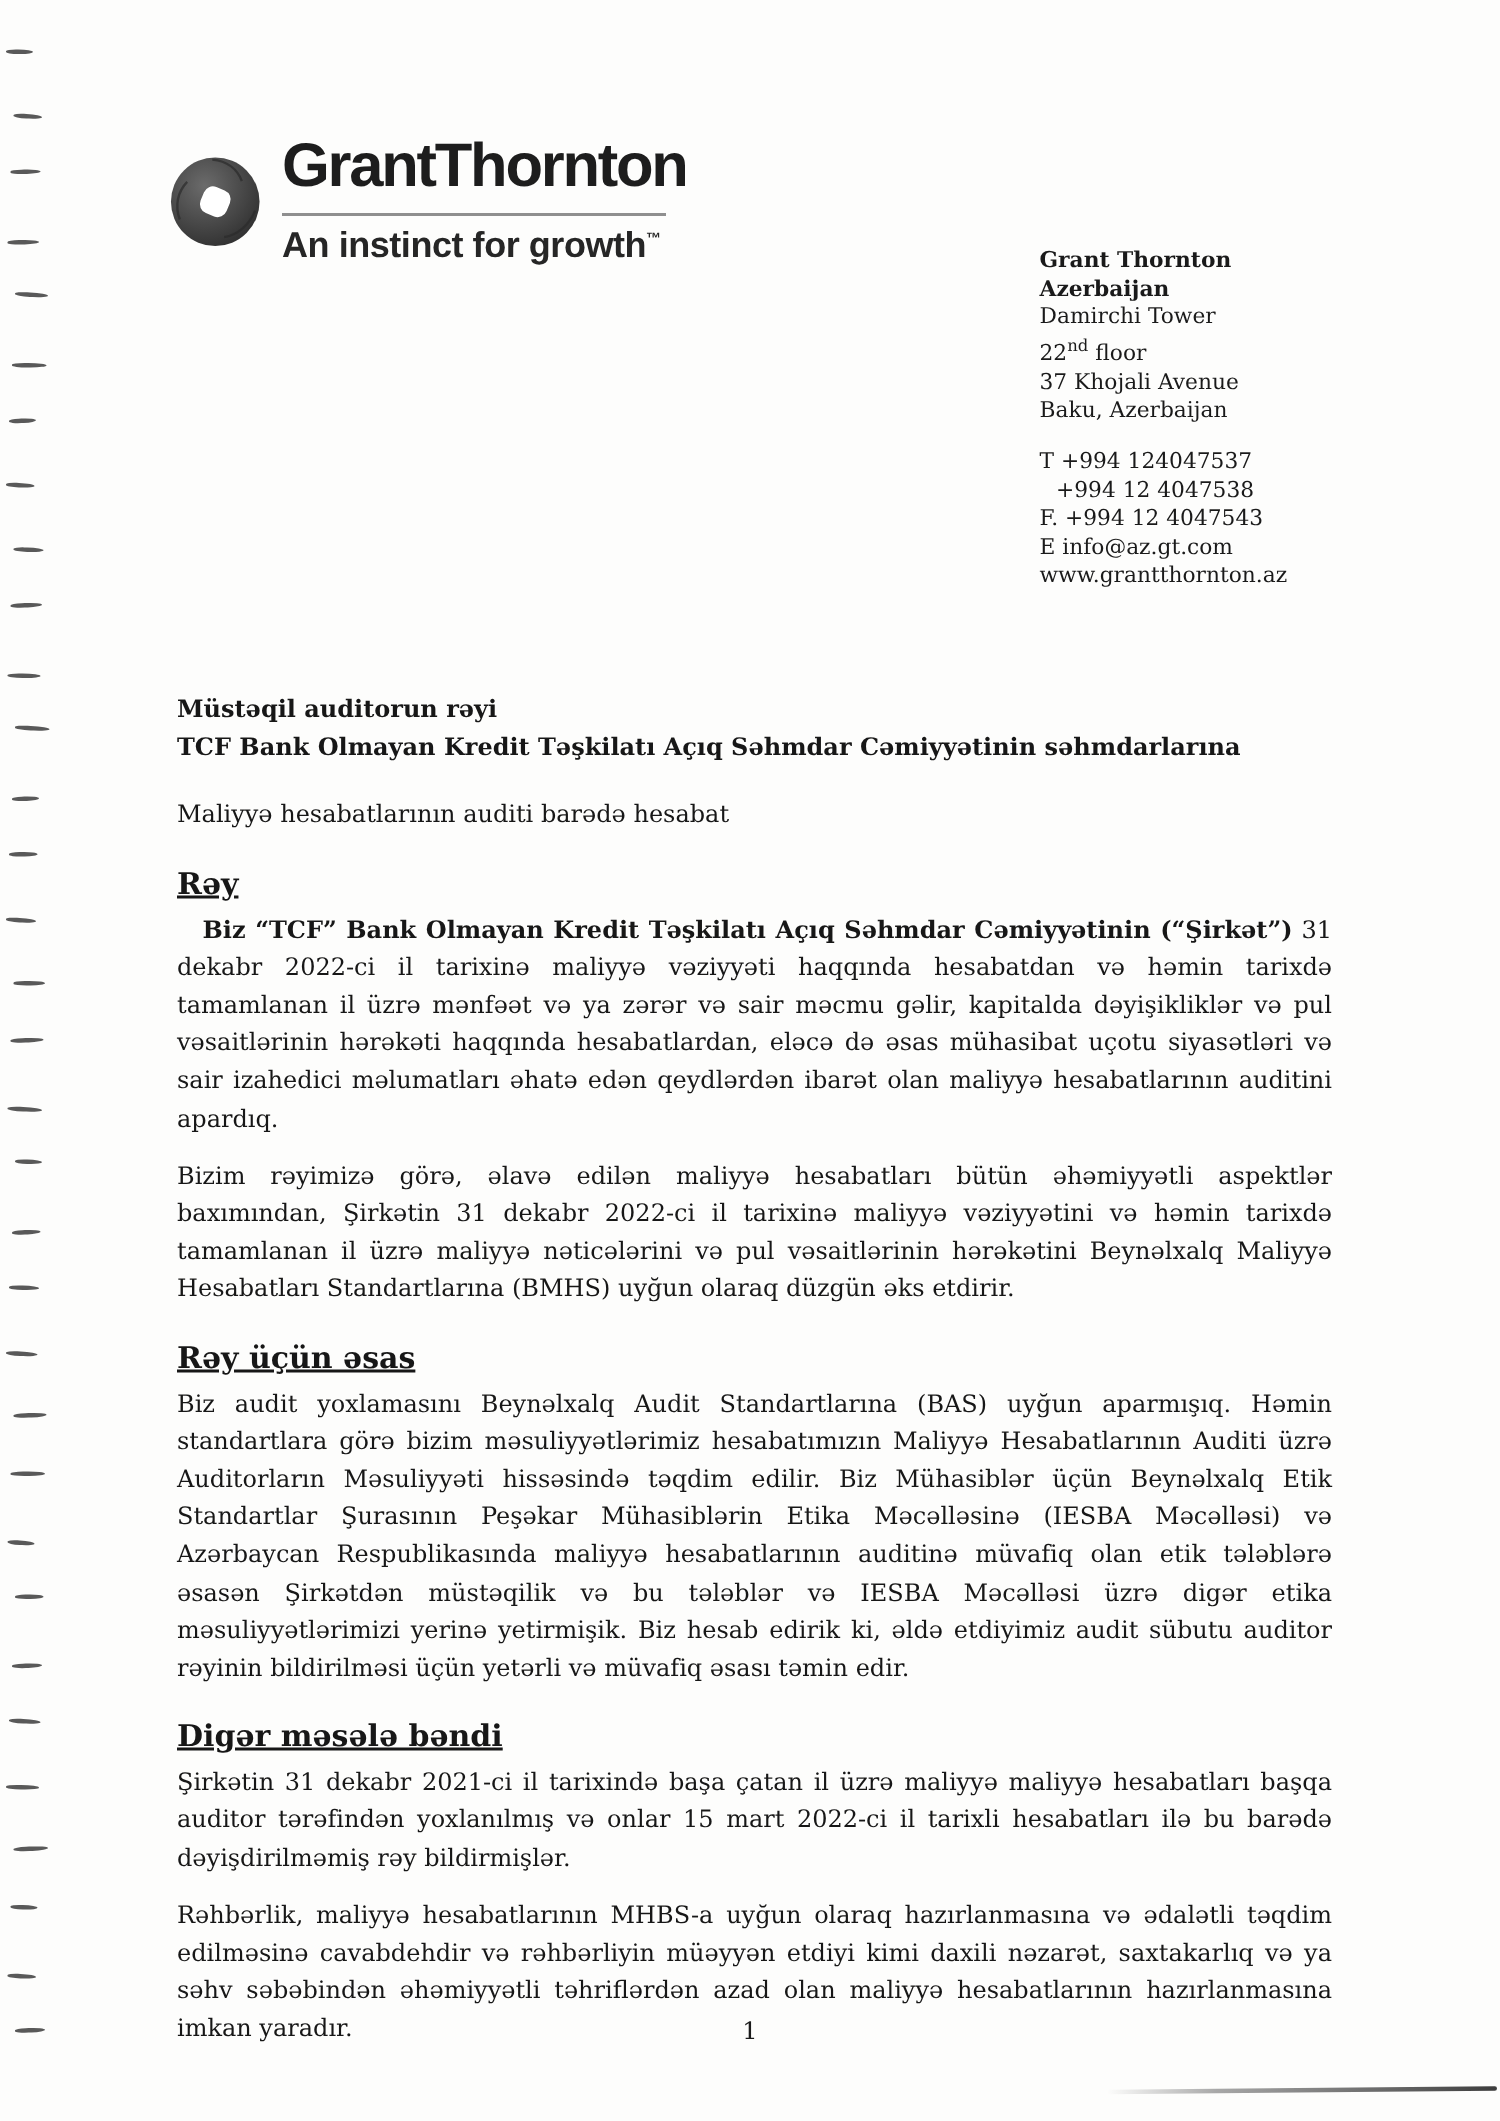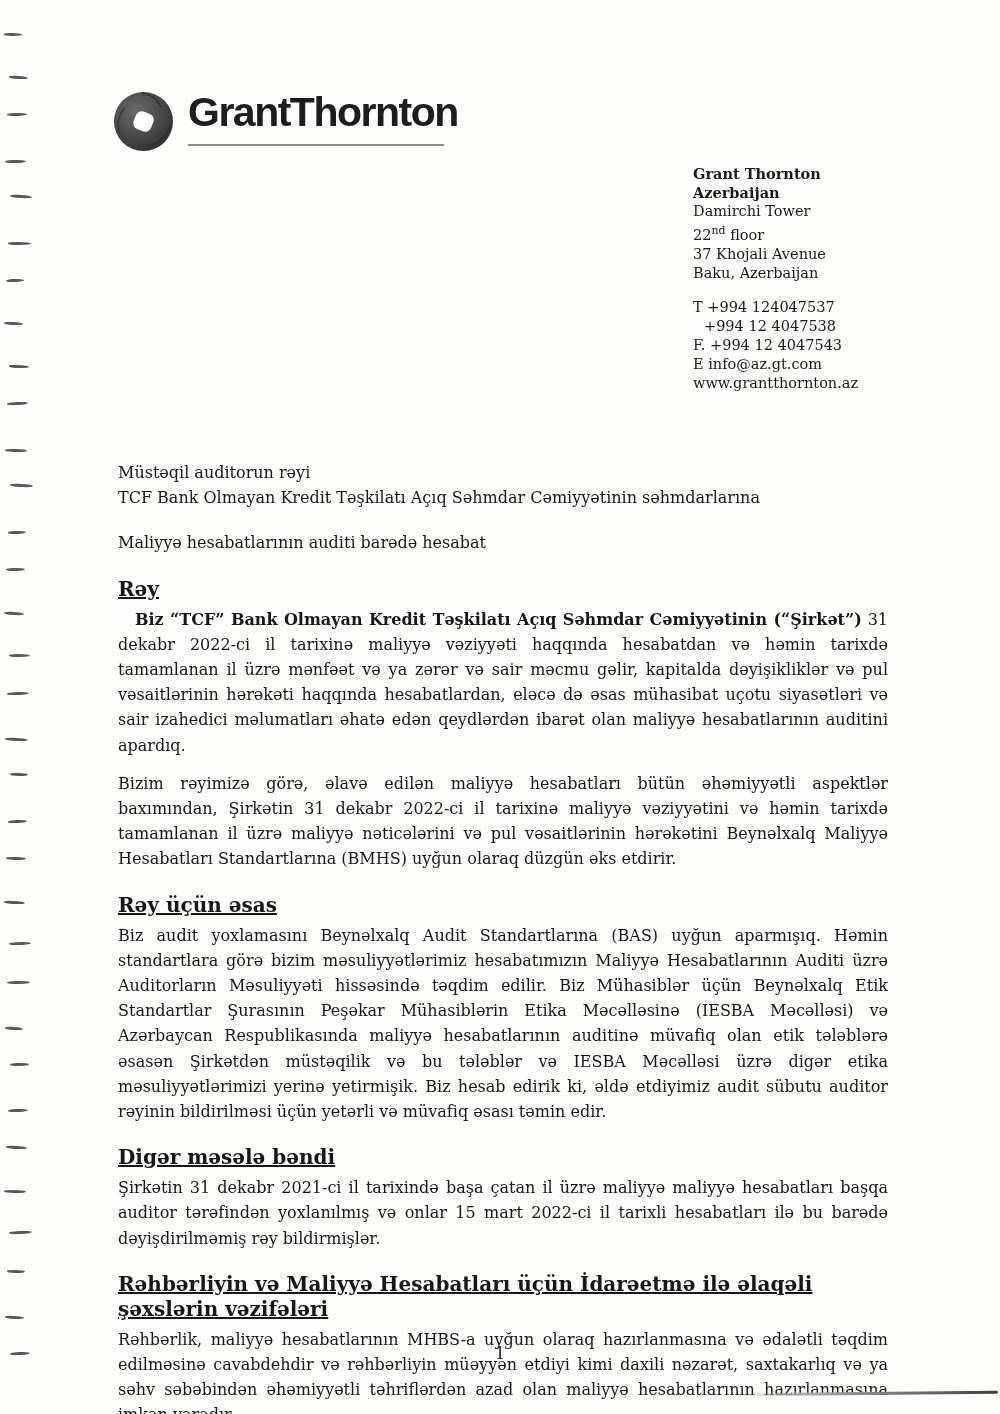--- a/index.html
+++ b/index.html
@@ -75,21 +75,21 @@
 
   
   .content {
     position: absolute;
     left: 118px;
     top: 460px;
     width: 770px;
     font-size: 16px;
     line-height: 25.2px;
   }
-  .doc-title { font-weight: 400; }
+  .doc-title { font-weight: 700; }
   .subtitle { font-weight: 400; margin-top: 20px; }
   h3.sec {
     font-size: 20px;
     font-weight: 700;
     margin: 21px 0 5px 0;
     line-height: 25px;
     text-decoration: underline;
   }
   p.para {
     margin: 0 0 13px 0;
@@ -171,20 +171,21 @@
       </defs>
       <circle cx="32" cy="32" r="30" fill="url(#gtg)"></circle>
       <path d="M30 3.5 C 40 4.5 47 10 50 18" fill="none" stroke="#2b2b2b" stroke-width="1.6" opacity="0.7"></path>
       <path d="M59 38 C 55 48 47 54.5 38 56" fill="none" stroke="#2b2b2b" stroke-width="1.6" opacity="0.7"></path>
       <path d="M8 44 C 4.5 35 6.5 25 13 18.5" fill="none" stroke="#2b2b2b" stroke-width="1.6" opacity="0.7"></path>
       <rect x="22.5" y="22.5" width="19" height="19" rx="6.5" fill="#ffffff" transform="rotate(22 32 32)"></rect>
     </svg>
     <div class="brand-block">
       <div class="brand">GrantThornton</div>
       <div class="brand-rule"></div>
+      <div class="tagline"><span>An instinct for growth</span><sup>™</sup></div>
     </div>
   </div>
 
   <div class="address">
     <div class="bold">Grant Thornton</div>
     <div class="bold">Azerbaijan</div>
     <div>Damirchi Tower</div>
     <div><span>22</span><sup>nd</sup><span> floor</span></div>
     <div>37 Khojali Avenue</div>
     <div>Baku, Azerbaijan</div>
@@ -206,21 +207,20 @@
     <h3 class="sec">Rəy</h3>
     <p class="para"><span class="lead-bold">Biz “TCF” Bank Olmayan Kredit Təşkilatı Açıq Səhmdar Cəmiyyətinin (“Şirkət”)</span><span> 31 dekabr 2022-ci il tarixinə maliyyə vəziyyəti haqqında hesabatdan və həmin tarixdə tamamlanan il üzrə mənfəət və ya zərər və sair məcmu gəlir, kapitalda dəyişikliklər və pul vəsaitlərinin hərəkəti haqqında hesabatlardan, eləcə də əsas mühasibat uçotu siyasətləri və sair izahedici məlumatları əhatə edən qeydlərdən ibarət olan maliyyə hesabatlarının auditini apardıq.</span></p>
     <p class="para">Bizim rəyimizə görə, əlavə edilən maliyyə hesabatları bütün əhəmiyyətli aspektlər baxımından, Şirkətin 31 dekabr 2022-ci il tarixinə maliyyə vəziyyətini və həmin tarixdə tamamlanan il üzrə maliyyə nəticələrini və pul vəsaitlərinin hərəkətini Beynəlxalq Maliyyə Hesabatları Standartlarına (BMHS) uyğun olaraq düzgün əks etdirir.</p>
 
     <h3 class="sec">Rəy üçün əsas</h3>
     <p class="para">Biz audit yoxlamasını Beynəlxalq Audit Standartlarına (BAS) uyğun aparmışıq. Həmin standartlara görə bizim məsuliyyətlərimiz hesabatımızın Maliyyə Hesabatlarının Auditi üzrə Auditorların Məsuliyyəti hissəsində təqdim edilir. Biz Mühasiblər üçün Beynəlxalq Etik Standartlar Şurasının Peşəkar Mühasiblərin Etika Məcəlləsinə (IESBA Məcəlləsi) və Azərbaycan Respublikasında maliyyə hesabatlarının auditinə müvafiq olan etik tələblərə əsasən Şirkətdən müstəqilik və bu tələblər və IESBA Məcəlləsi üzrə digər etika məsuliyyətlərimizi yerinə yetirmişik. Biz hesab edirik ki, əldə etdiyimiz audit sübutu auditor rəyinin bildirilməsi üçün yetərli və müvafiq əsası təmin edir.</p>
 
     <h3 class="sec">Digər məsələ bəndi</h3>
     <p class="para">Şirkətin 31 dekabr 2021-ci il tarixində başa çatan il üzrə maliyyə maliyyə hesabatları başqa auditor tərəfindən yoxlanılmış və onlar 15 mart 2022-ci il tarixli hesabatları ilə bu barədə dəyişdirilməmiş rəy bildirmişlər.</p>
 
-    <h3 class="sec">Rəhbərliyin və Maliyyə Hesabatları üçün İdarəetmə ilə əlaqəli şəxslərin vəzifələri</h3>
     <p class="para">Rəhbərlik, maliyyə hesabatlarının MHBS-a uyğun olaraq hazırlanmasına və ədalətli təqdim edilməsinə cavabdehdir və rəhbərliyin müəyyən etdiyi kimi daxili nəzarət, saxtakarlıq və ya səhv səbəbindən əhəmiyyətli təhriflərdən azad olan maliyyə hesabatlarının hazırlanmasına imkan yaradır.</p>
 
   </div>
 
   <div class="page-number">1</div>
 
   <div class="scan-artifact-line"></div>
 
 </div>
 

